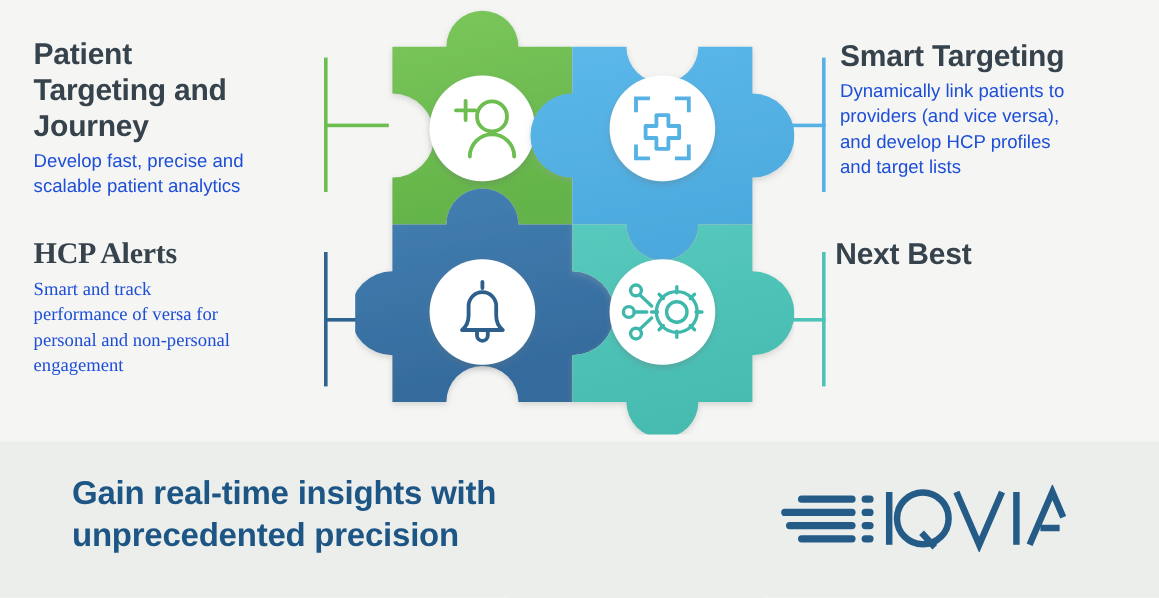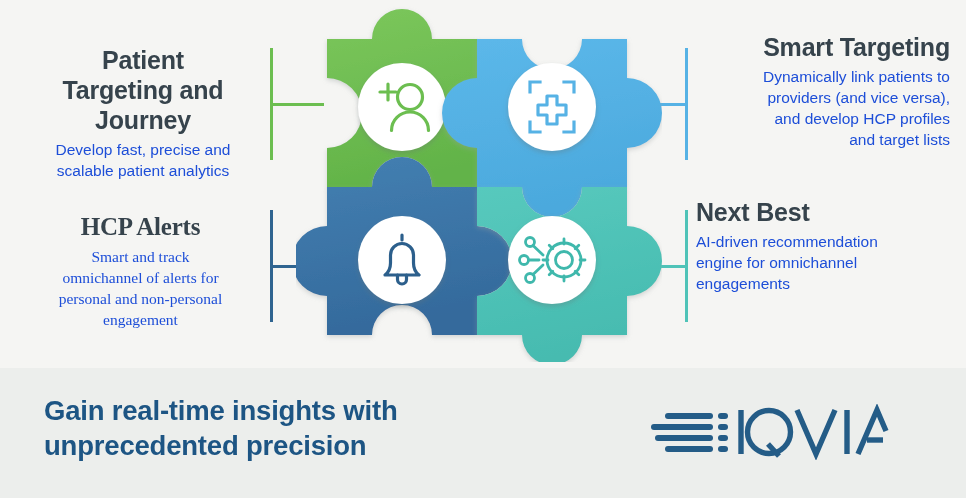--- a/index.html
+++ b/index.html
@@ -16,27 +16,27 @@
   #bottom-banner{position:absolute;left:0;top:368px;width:966px;height:130px;background:#eceeec;}
 
   .txt-block{position:absolute;}
   .blk-title{
     font-size:25px;font-weight:bold;color:#36434c;
     line-height:30px;letter-spacing:-.2px;margin:0 0 4px 0;
   }
   .blk-body{
     font-size:15.5px;color:#1d4ed8;line-height:21px;margin:0;font-weight:400;
   }
-  .left-blk{text-align:center;margin-top:15px;}
+  .left-blk{text-align:left;}
   .right-blk{text-align:left;}
 
   
   #blk-ppj{left:28px;top:30px;width:230px;}
   #blk-hcp{left:28px;top:197px;width:225px;font-family:Liberation Serif, serif;}
-  #blk-smart{left:700px;top:32px;width:250px;text-align:right;}
+  #blk-smart{left:700px;top:32px;width:250px;}
   #blk-next{left:696px;top:197px;width:252px;}
 
   
   .conn{position:absolute;}
   .conn .vline{position:absolute;width:3px;top:0;bottom:0;}
   .conn .hline{position:absolute;height:3px;top:50%;margin-top:-1.5px;}
 
   #conn-tl{left:262px;top:48px;width:62px;height:112px;}
   #conn-tl .vline{left:8px;}
   #conn-tl .hline{left:8px;width:54px;}
@@ -52,21 +52,21 @@
   #conn-br{left:634px;top:210px;width:62px;height:112px;}
   #conn-br .vline{right:8px;}
   #conn-br .hline{right:8px;width:54px;}
 
   
   #puzzle{position:absolute;left:296px;top:6px;width:366px;height:356px;}
   #puzzle svg{display:block;}
 
   
   #tagline{
-    position:absolute;left:44px;top:393px;width:470px;
+    position:absolute;left:60px;top:393px;width:470px;
     font-size:27.5px;font-weight:bold;line-height:35px;color:#1d5584;
     letter-spacing:-.2px;
   }
   #logo{position:absolute;left:645px;top:404px;width:245px;height:56px;}
   #logo svg{display:block;}
 </style>
 </head>
 <body>
 
 <div id="stage">
@@ -85,46 +85,41 @@
       <div>scalable patient analytics</div>
     </div>
   </div>
 
   <div class="txt-block left-blk" id="blk-hcp">
     <div class="blk-title">
       <div>HCP Alerts</div>
     </div>
     <div class="blk-body">
       <div>Smart and track</div>
-      <div>omnichannel of alerts for</div>
+      <div>performance of versa for</div>
       <div>personal and non-personal</div>
       <div>engagement</div>
     </div>
   </div>
 
   <div class="txt-block right-blk" id="blk-smart">
     <div class="blk-title">
       <div>Smart Targeting</div>
     </div>
     <div class="blk-body">
       <div>Dynamically link patients to</div>
       <div>providers (and vice versa),</div>
       <div>and develop HCP profiles</div>
       <div>and target lists</div>
     </div>
   </div>
 
   <div class="txt-block right-blk" id="blk-next">
     <div class="blk-title">
       <div>Next Best</div>
-    </div>
-    <div class="blk-body">
-      <div>AI-driven recommendation</div>
-      <div>engine for omnichannel</div>
-      <div>engagements</div>
     </div>
   </div>
 
   <div class="conn" id="conn-tl">
     <div class="vline" style="background:#6CBE50"></div>
     <div class="hline" style="background:#6CBE50"></div>
   </div>
   <div class="conn" id="conn-bl">
     <div class="vline" style="background:#2F6490"></div>
     <div class="hline" style="background:#2F6490"></div>

